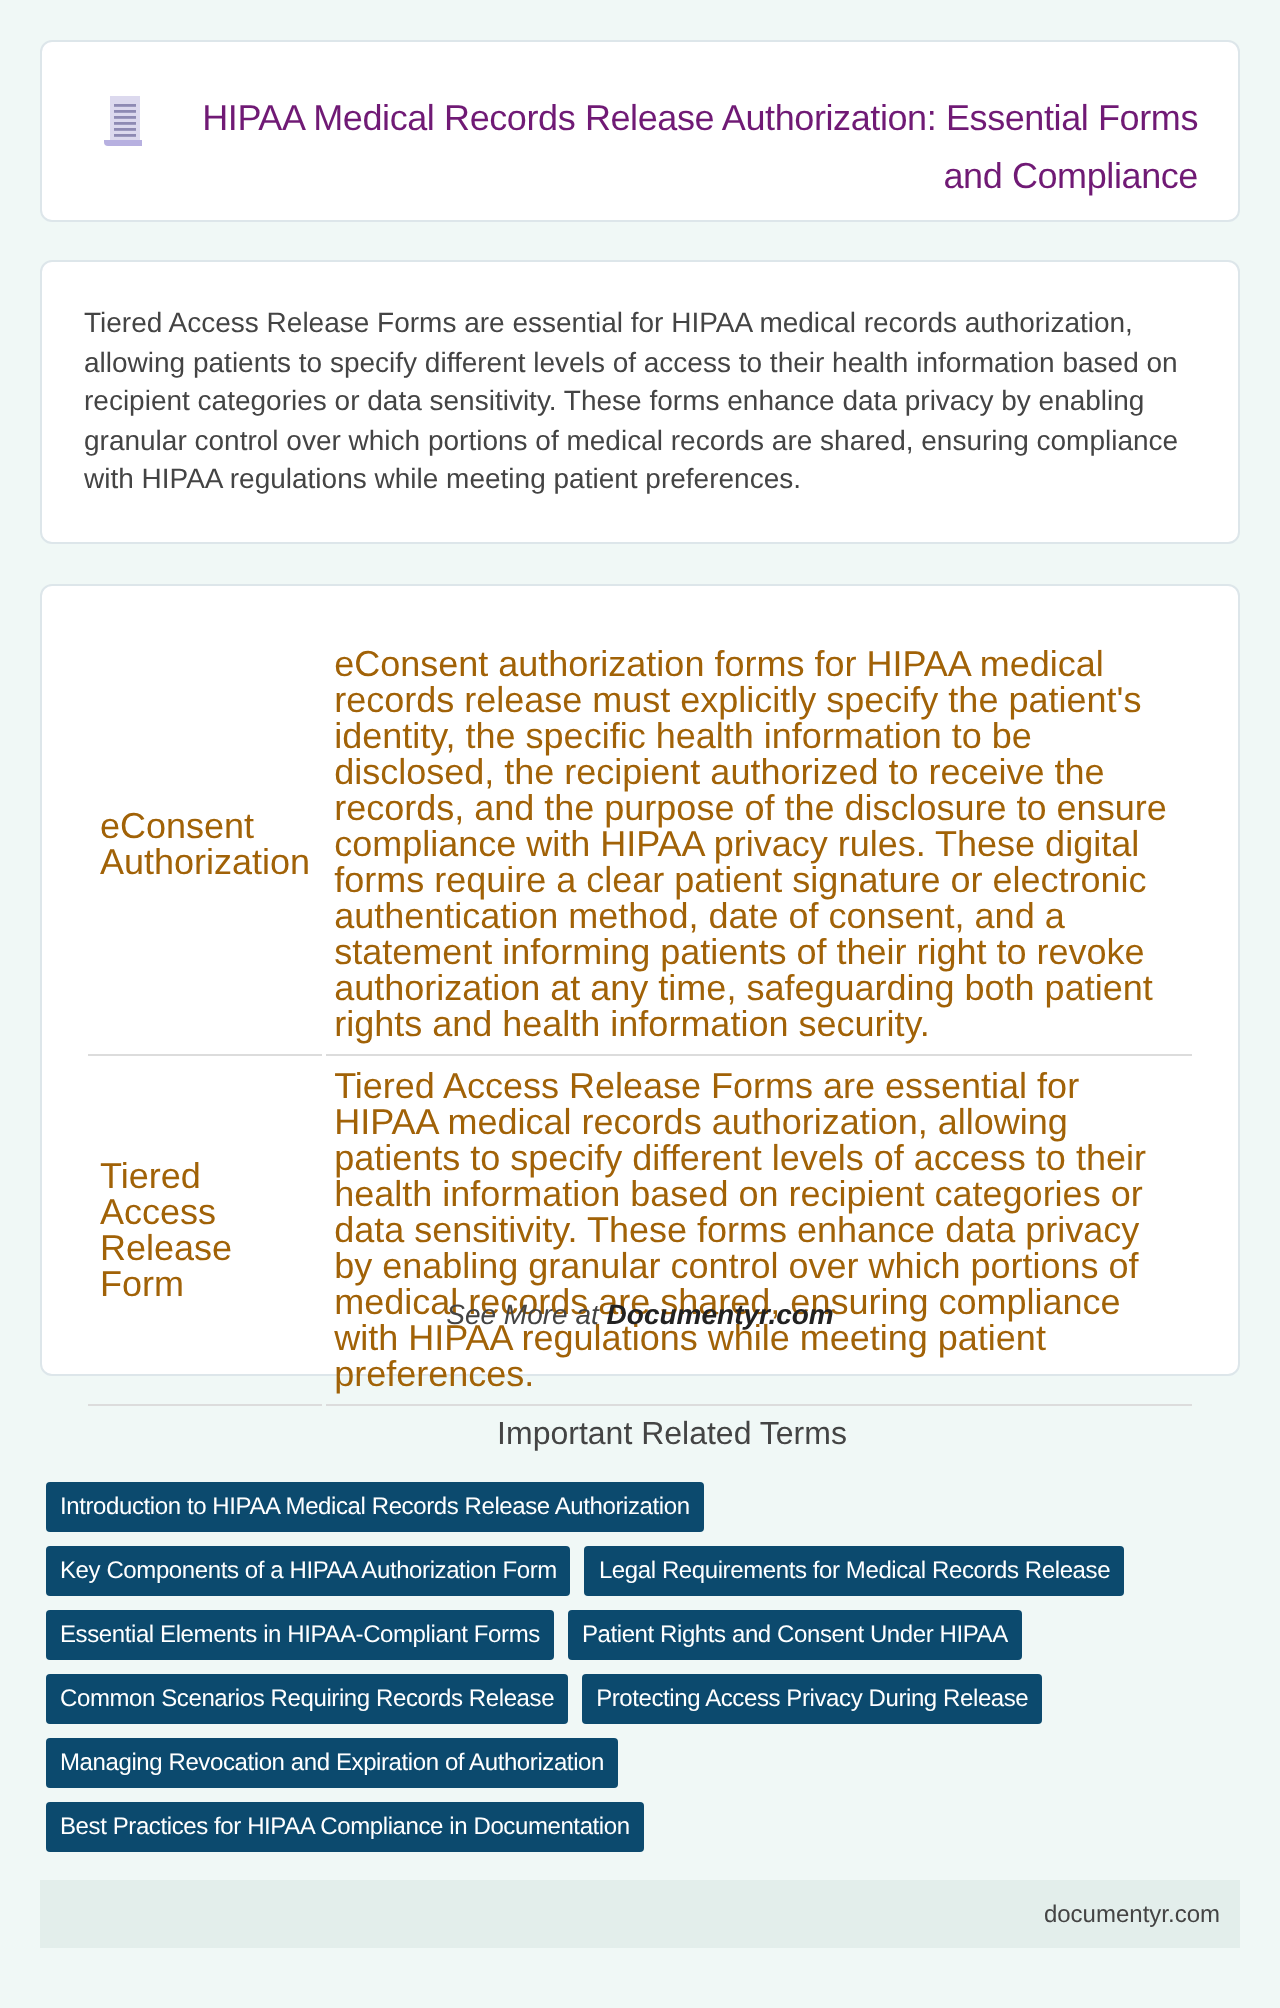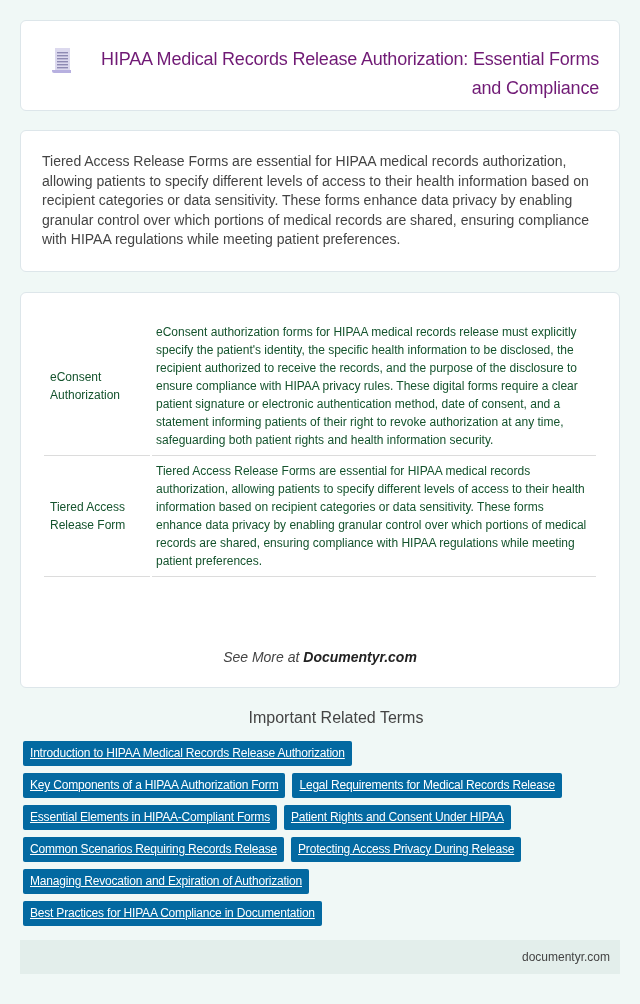--- a/index.html
+++ b/index.html
@@ -15,36 +15,36 @@
       position: absolute; left: 70px; right: 20px; top: 24px;
       font-size: 18px; line-height: 29px; color: #701a75; text-align: right; letter-spacing: -0.2px;
     }
     #summary-card { top: 130px; height: 142px; }
     #summary-card p {
       position: absolute; left: 21px; right: 20px; top: 21px;
       font-size: 14px; line-height: 19.5px; color: #444;
     }
     #table-card { top: 292px; height: 396px; }
     table { position: absolute; left: 21px; top: 24px; width: 556px; border-collapse: separate; border-spacing: 2px 0; }
-    td { font-size: 12px; line-height: 18px; color: #14532d; vertical-align: middle; border-bottom: 1px solid #dcdcdc; }
+    td { font-size: 18px; line-height: 18px; color: #a16207; vertical-align: middle; border-bottom: 1px solid #dcdcdc; }
     td.term { width: 106px; padding: 6px 6px; }
     td.desc { padding: 6px 6px 6px 4px; }
     .see-more {
       position: absolute; left: 0; right: 0; top: 356px; text-align: center;
       font-size: 14px; font-style: italic; color: #444;
     }
     .see-more b { font-weight: bold; color: #222; }
     .related-title {
       position: absolute; left: 16px; width: 640px; top: 709px; text-align: center;
       font-size: 16px; color: #444;
     }
     .tags { position: absolute; left: 23px; width: 590px; top: 741px; display: flex; flex-wrap: wrap; gap: 7px 7px; }
     .tag {
-      background: #0369a1; color: #fff; font-size: 12px; line-height: 25px; height: 25px;
-      padding: 0 7px; border-radius: 2px; white-space: nowrap; letter-spacing: -0.2px; text-decoration: underline;
+      background: #0c4a6e; color: #fff; font-size: 12px; line-height: 25px; height: 25px;
+      padding: 0 7px; border-radius: 2px; white-space: nowrap; letter-spacing: -0.2px;
     }
     .footer {
       position: absolute; left: 20px; width: 600px; top: 940px; height: 34px;
       background: #e3eeeb; text-align: right; padding-right: 10px;
       font-size: 12px; line-height: 34px; color: #444;
     }
   </style>
 </head>
 <body>
 

